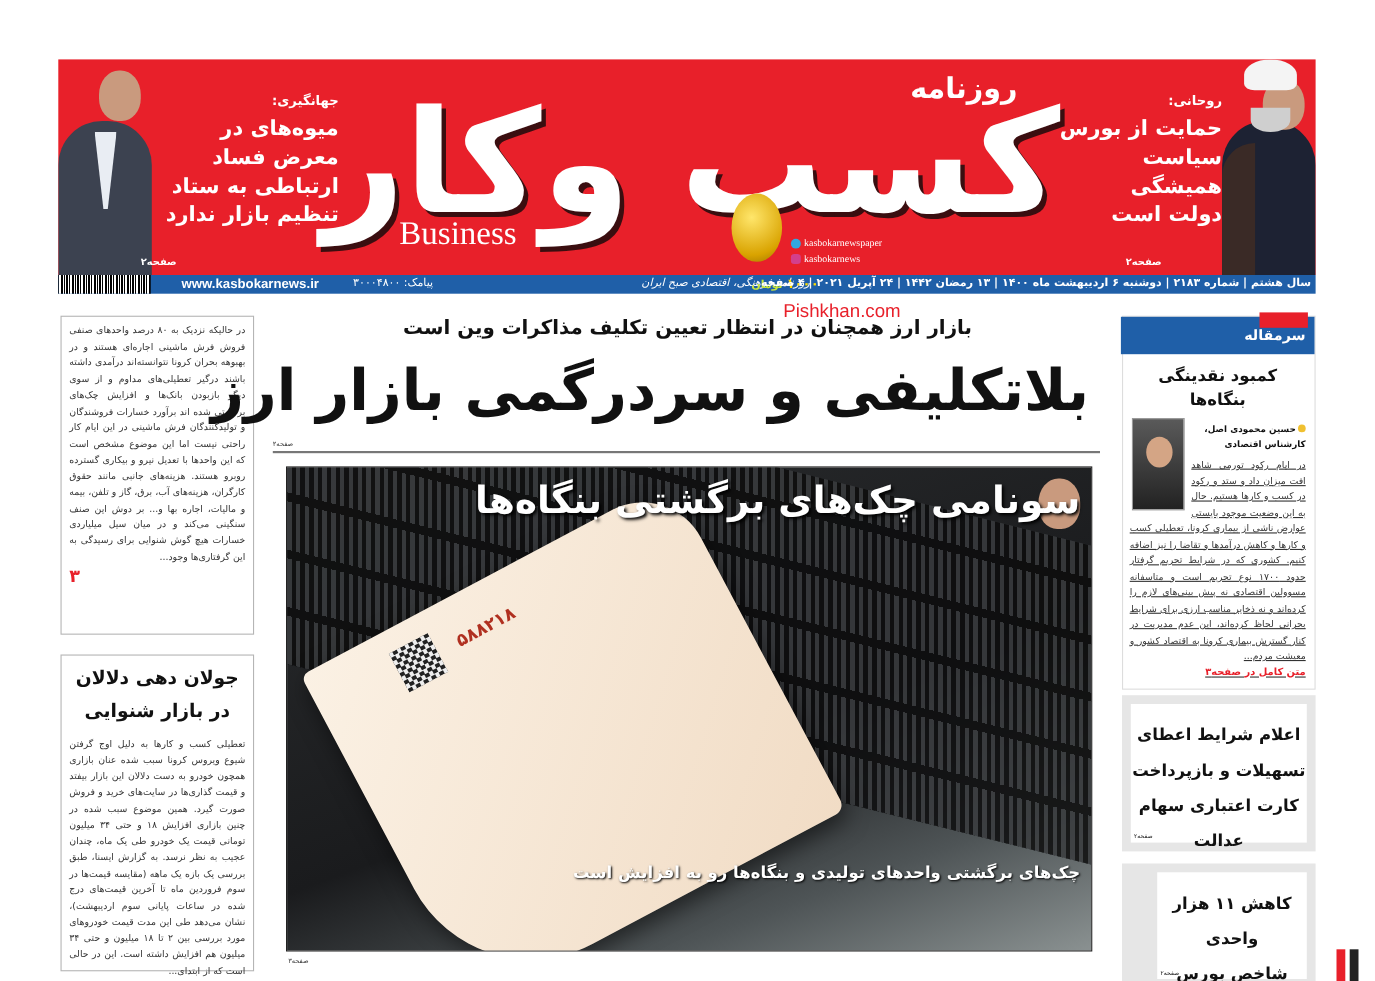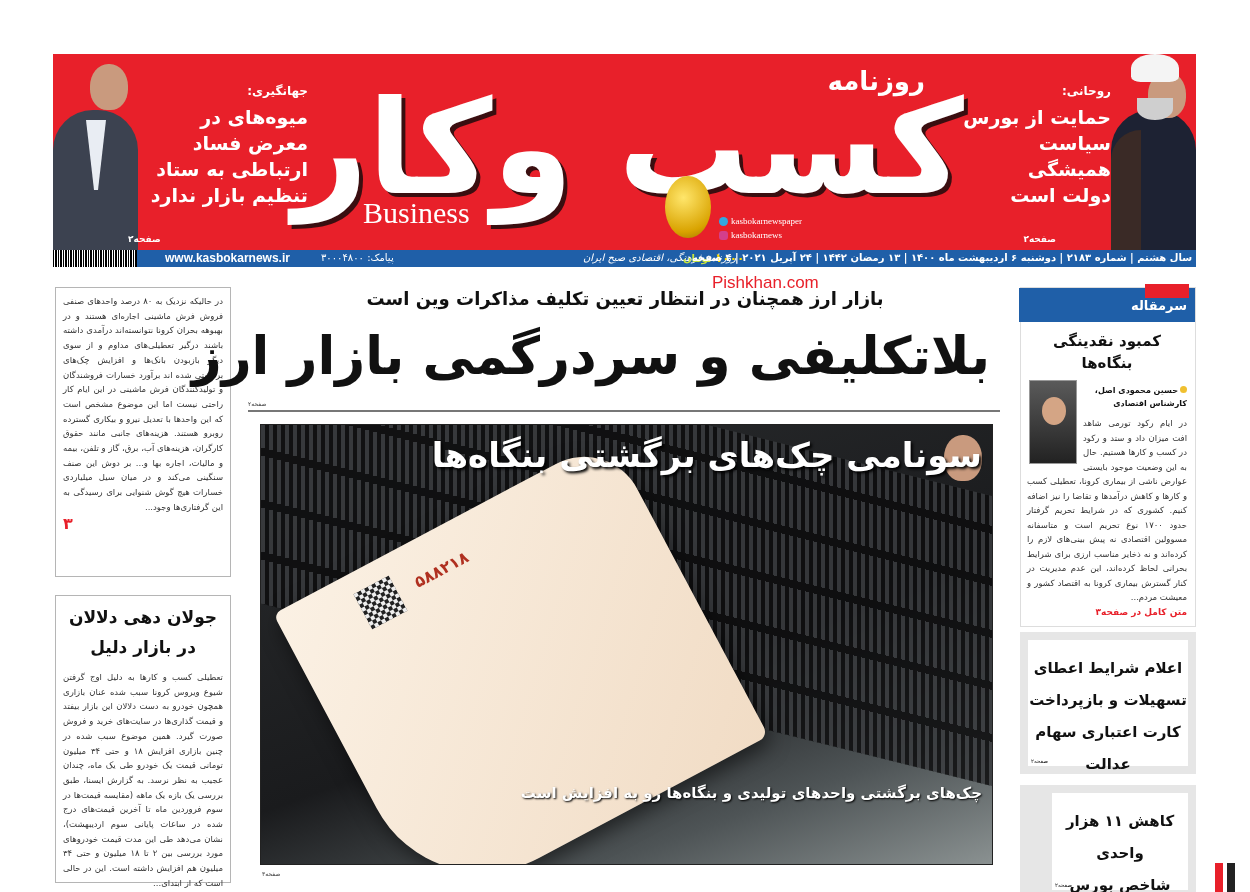--- a/index.html
+++ b/index.html
@@ -80,21 +80,21 @@
   
   .editorial { position: absolute; left: 1020px; top: 287px; width: 176px; height: 340px; background: #fff; border: 1px solid #ddd; direction: rtl; }
   .ed-tab { position: absolute; right: 0; top: 0; width: 176px; height: 34px; background: #1f5fa8; }
   .ed-tab-red { position: absolute; right: 6px; top: -4px; width: 44px; height: 14px; background: #e8202a; }
   .ed-label { position: absolute; right: 8px; top: 10px; color: #fff; font-size: 13px; font-weight: bold; }
   .ed-title { position: absolute; top: 42px; width: 176px; text-align: center; font-size: 15px; font-weight: bold; line-height: 22px; }
   .ed-author-photo { position: absolute; left: 8px; top: 92px; width: 48px; height: 84px; background: linear-gradient(#5a5a5a, #222); border: 1px solid #999; }
   .ed-author-photo::before { content: ""; position: absolute; left: 12px; top: 16px; width: 24px; height: 28px; border-radius: 50%; background: #d4a585; }
   .ed-author { position: absolute; right: 8px; top: 96px; width: 110px; font-size: 8px; font-weight: bold; line-height: 13px; }
   .ed-author-dot { display: inline-block; width: 7px; height: 7px; border-radius: 50%; background: #f0c030; margin-left: 2px; }
-  .ed-body { position: absolute; right: 8px; top: 128px; width: 160px; font-size: 8.5px; line-height: 14.5px; color: #333; text-align: justify; }
+  .ed-body { position: absolute; right: 8px; top: 128px; width: 160px; font-size: 8.5px; line-height: 14.5px; color: #333; text-align: justify; text-decoration: underline; }
   .ed-body .wrap { float: left; width: 56px; height: 58px; }
   .ed-more { color: #e8202a; font-weight: bold; font-size: 9px; }
 
   .teaser { position: absolute; left: 1020px; width: 176px; background: #e6e6e6; padding: 8px; direction: rtl; }
   .teaser.t1 { top: 632px; height: 142px; }
   .teaser.t2 { top: 785px; height: 113px; padding-left: 32px; }
   .teaser-inner { background: #fff; height: 100%; position: relative; text-align: center; font-size: 15px; font-weight: bold; line-height: 32px; padding-top: 12px; }
   .teaser-page { position: absolute; left: 3px; bottom: 1px; font-size: 5.5px; font-weight: normal; line-height: 7px; }
 
   .marks { position: absolute; left: 1215px; top: 863px; display: flex; gap: 4px; }
@@ -165,21 +165,21 @@
 </div>
 <div class="watermark">Pishkhan.com</div>
 
 <div class="side-box b1">
   <div class="sb-body">در حالیکه نزدیک به ۸۰ درصد واحدهای صنفی فروش فرش ماشینی اجاره‌ای هستند و در بهبوهه بحران کرونا نتوانسته‌اند درآمدی داشته باشند درگیر تعطیلی‌های مداوم و از سوی دیگر بازبودن بانک‌ها و افزایش چک‌های برگشتی شده اند برآورد خسارات فروشندگان و تولیدکنندگان فرش ماشینی در این ایام کار راحتی نیست اما این موضوع مشخص است که این واحدها با تعدیل نیرو و بیکاری گسترده روبرو هستند. هزینه‌های جانبی مانند حقوق کارگران، هزینه‌های آب، برق، گاز و تلفن، بیمه و مالیات، اجاره بها و... بر دوش این صنف سنگینی می‌کند و در میان سیل میلیاردی خسارات هیچ گوش شنوایی برای رسیدگی به این گرفتاری‌ها وجود...</div>
   <div class="sb-page">۳</div>
 </div>
 <div class="side-box b2">
   <div class="sb-title">
     <div>جولان دهی دلالان</div>
-      <div>در بازار دلیل</div>
+      <div>در بازار شنوایی</div>
   </div>
   <div class="sb-body">تعطیلی کسب و کارها به دلیل اوج گرفتن شیوع ویروس کرونا سبب شده عنان بازاری همچون خودرو به دست دلالان این بازار بیفتد و قیمت گذاری‌ها در سایت‌های خرید و فروش صورت گیرد. همین موضوع سبب شده در چنین بازاری افزایش ۱۸ و حتی ۳۴ میلیون تومانی قیمت یک خودرو طی یک ماه، چندان عجیب به نظر نرسد. به گزارش ایسنا، طبق بررسی یک بازه یک ماهه (مقایسه قیمت‌ها در سوم فروردین ماه تا آخرین قیمت‌های درج شده در ساعات پایانی سوم اردیبهشت)، نشان می‌دهد طی این مدت قیمت خودروهای مورد بررسی بین ۲ تا ۱۸ میلیون و حتی ۳۴ میلیون هم افزایش داشته است. این در حالی است که از ابتدای...</div>
   <div class="sb-page">۲</div>
 </div>
 
 <div class="kicker">بازار ارز همچنان در انتظار تعیین تکلیف مذاکرات وین است</div>
 <div class="main-head">بلاتکلیفی و سردرگمی بازار ارز</div>
 <div class="page-ref h">صفحه۲</div>
 <div class="main-rule"></div>
 

